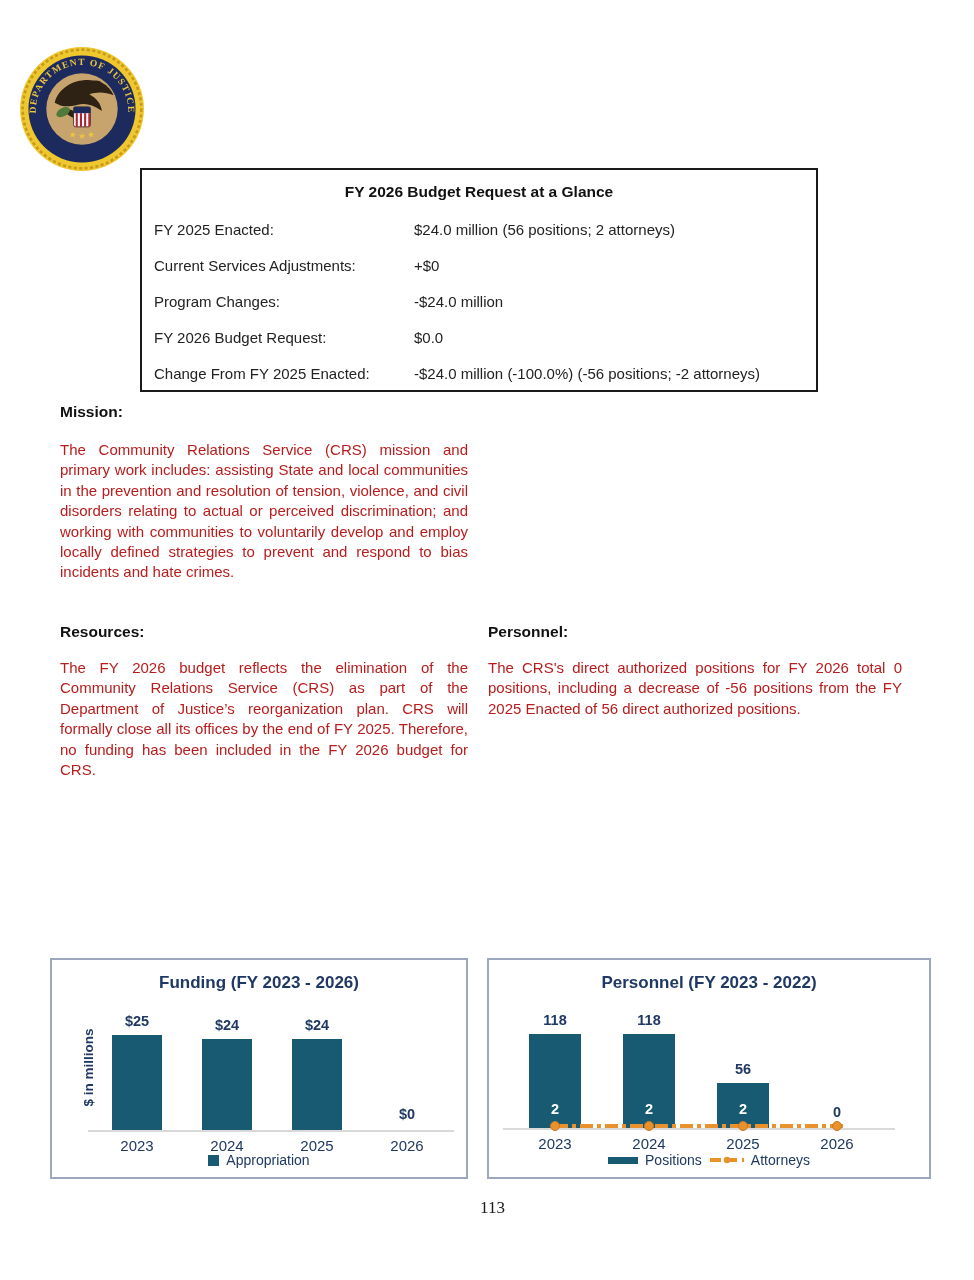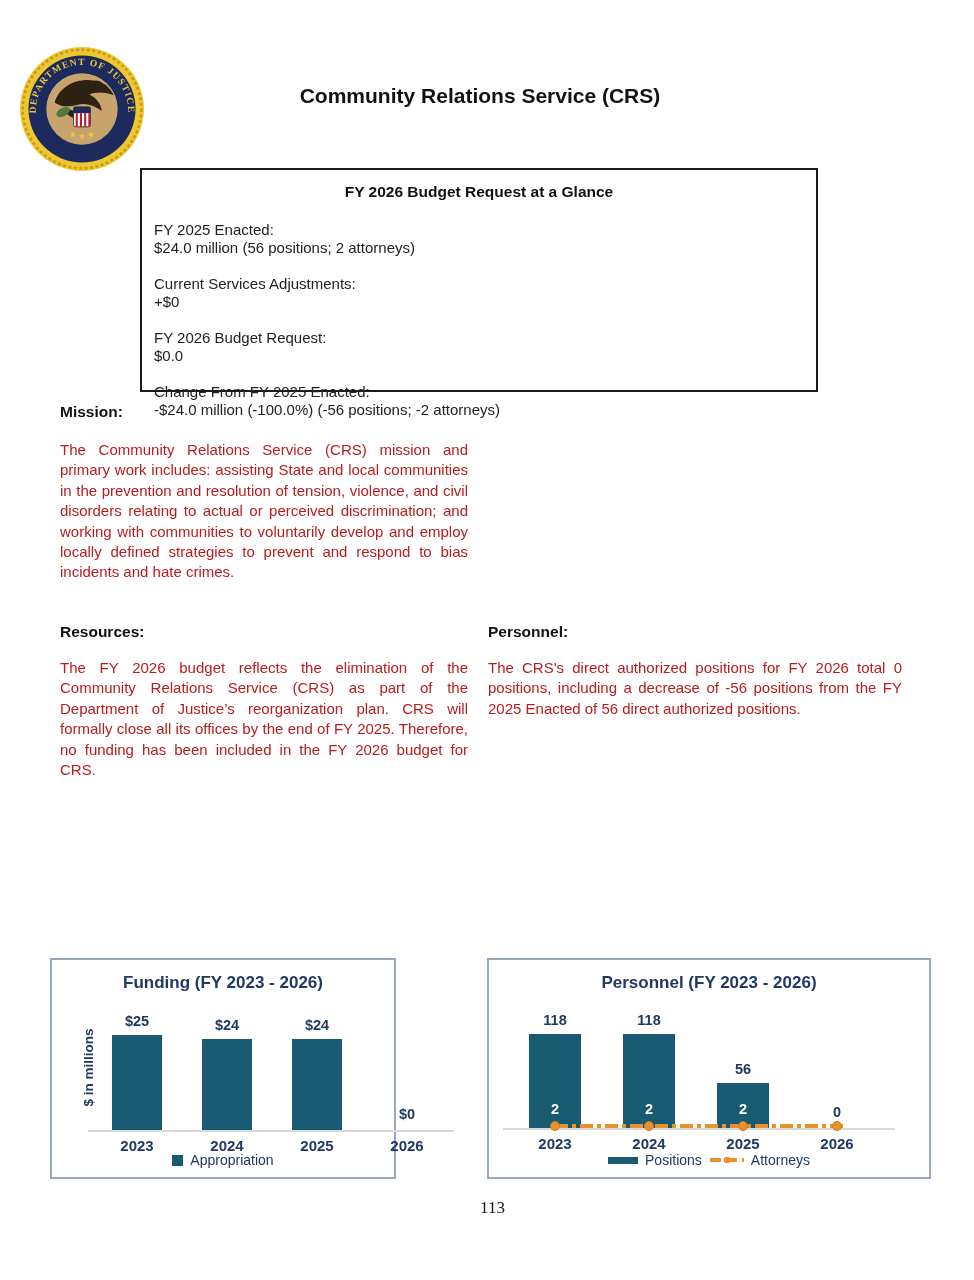--- a/index.html
+++ b/index.html
@@ -8,50 +8,50 @@
 
   
   .seal{position:absolute;left:18px;top:46px;width:128px;height:126px;}
   .page-title{position:absolute;left:0;right:14px;top:84px;margin:0;text-align:center;
               font-size:21px;font-weight:bold;color:#111;}
 
   
   .glance-box{position:absolute;left:140px;top:168px;width:678px;height:224px;
               border:2px solid #1a1a1a;box-sizing:border-box;padding:11px 12px 12px 12px;background:#fff;}
   .glance-title{text-align:center;font-weight:bold;font-size:15.5px;margin:2px 0 20px 0;color:#111;}
-  .g-row{display:flex;font-size:15px;line-height:18px;margin-bottom:18px;color:#222;flex-direction:column;}
+  .g-row{display:flex;font-size:15px;line-height:18px;margin-bottom:18px;color:#222;}
   .g-label{width:260px;flex:none;}
   .g-value{flex:1;}
 
   
   .sec-heading{position:absolute;font-size:15.5px;font-weight:bold;color:#111;margin:0;}
   .body-text{position:absolute;font-size:15px;line-height:20.4px;text-align:justify;color:#b91c1c;margin:0;}
   #mission-heading{left:60px;top:403px;}
   #mission-body{left:60px;top:440px;width:408px;}
   #resources-heading{left:60px;top:623px;}
   #resources-body{left:60px;top:658px;width:408px;}
   #personnel-heading{left:488px;top:623px;}
   #personnel-body{left:488px;top:658px;width:414px;}
 
   
   .chart-box{position:absolute;top:958px;height:221px;border:2px solid #9AA7BC;
              box-sizing:border-box;background:#fff;}
-  #chart-0{left:50px;width:346px;}
+  #chart-0{left:50px;width:418px;}
   #chart-1{left:487px;width:444px;}
   .chart-title{position:absolute;top:13px;left:0;right:0;text-align:center;
                color:#1F3864;font-weight:bold;font-size:17px;}
   .ylabel{position:absolute;left:-20px;top:100px;width:112px;text-align:center;
           transform:rotate(-90deg);color:#1F3864;font-weight:bold;font-size:13.5px;}
   .axis-line{position:absolute;height:2px;background:#D9D9D9;}
   .bar{position:absolute;background:#175A72;}
   .val-label{position:absolute;width:64px;text-align:center;color:#1F3864;
              font-weight:bold;font-size:14.5px;}
   .val-label.white{color:#ffffff;}
   .x-label{position:absolute;width:70px;text-align:center;color:#1F3864;
-           font-weight:bold;font-size:15px;}
+           font-weight:normal;font-size:15px;}
   .line-layer{position:absolute;left:0;top:0;pointer-events:none;}
   .legend{position:absolute;left:0;right:0;top:192px;display:flex;justify-content:center;
           align-items:center;gap:8px;color:#1F3864;font-weight:normal;font-size:14px;}
   #chart-1 .legend{}
   .legend-item{display:flex;align-items:center;gap:7px;}
   .sw-square{width:11px;height:11px;background:#175A72;}
   .sw-bar{width:30px;height:7px;background:#175A72;}
 
   
   .page-num{position:absolute;left:0;right:0;top:1198px;text-align:center;
@@ -88,32 +88,35 @@
         <rect x="0" y="0" width="16" height="6" fill="#1C2A5E"></rect>
         <rect x="2" y="6" width="2" height="13" fill="#B22234"></rect>
         <rect x="6" y="6" width="2" height="13" fill="#B22234"></rect>
         <rect x="10" y="6" width="2" height="13" fill="#B22234"></rect>
         <rect x="14" y="6" width="1.6" height="13" fill="#B22234"></rect>
       </g>
       <ellipse cx="42" cy="63" rx="7" ry="4" transform="rotate(-28 42 63)" fill="#4F7A3A"></ellipse>
     </svg>
   </div>
 
-  <h1 class="page-title">Community Relations Service (CRS)</h1>
 
   <section class="glance-box">
     <div class="glance-title">FY 2026 Budget Request at a Glance</div>
     <div id="glance-rows">
         <div class="g-row">
           <div class="g-label">FY 2025 Enacted:</div>
           <div class="g-value">$24.0 million (56 positions; 2 attorneys)</div>
         </div>
         <div class="g-row">
           <div class="g-label">Current Services Adjustments:</div>
           <div class="g-value">+$0</div>
+        </div>
+        <div class="g-row">
+          <div class="g-label">Program Changes:</div>
+          <div class="g-value">-$24.0 million</div>
         </div>
         <div class="g-row">
           <div class="g-label">FY 2026 Budget Request:</div>
           <div class="g-value">$0.0</div>
         </div>
         <div class="g-row">
           <div class="g-label">Change From FY 2025 Enacted:</div>
           <div class="g-value">-$24.0 million (-100.0%) (-56 positions; -2 attorneys)</div>
         </div>
       </div>
@@ -145,21 +148,21 @@
       <div class="bar" style="left: 240px; top: 78.8px; width: 50px; height: 91.2px; background: rgb(23, 90, 114);"></div>
       <div class="val-label" style="left: 233px; top: 56.8px;">$24</div>
       <div class="val-label" style="left: 323px; top: 146px;">$0</div>
       <div class="x-label" style="left: 50px; top: 177px;">2023</div>
       <div class="x-label" style="left: 140px; top: 177px;">2024</div>
       <div class="x-label" style="left: 230px; top: 177px;">2025</div>
       <div class="x-label" style="left: 320px; top: 177px;">2026</div>
     </div>
 
   <div class="chart-box" id="chart-1">
-    <div class="chart-title">Personnel (FY 2023 - 2026)</div>
+    <div class="chart-title">Personnel (FY 2023 - 2022)</div>
     <div class="plot"></div>
     <div class="legend">
         <div class="legend-item">
           <div class="sw-bar" style="background: rgb(23, 90, 114);"></div>
           <div>Positions</div>
         </div>
         <div class="legend-item">
           <span><svg width="34" height="10">
               <line x1="0" y1="5" x2="34" y2="5" stroke="#E8912D" stroke-width="4" stroke-dasharray="11 5"></line>
               <circle cx="17" cy="5" r="3.2" fill="#E8912D"></circle>

